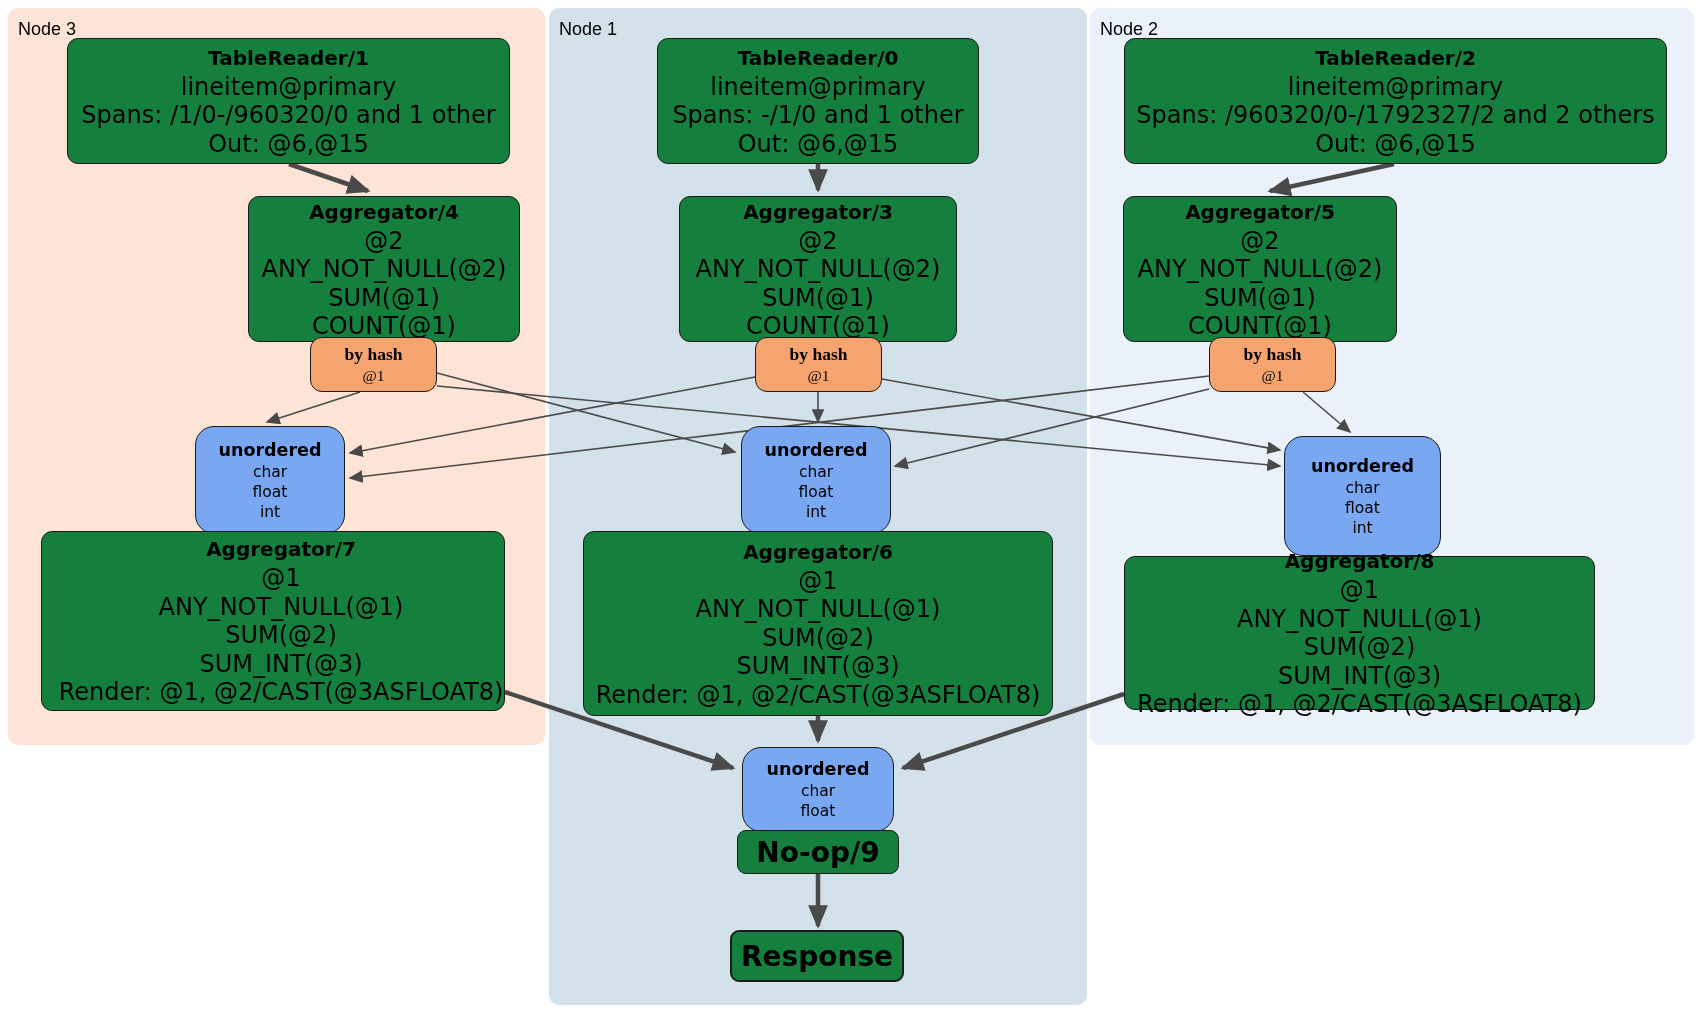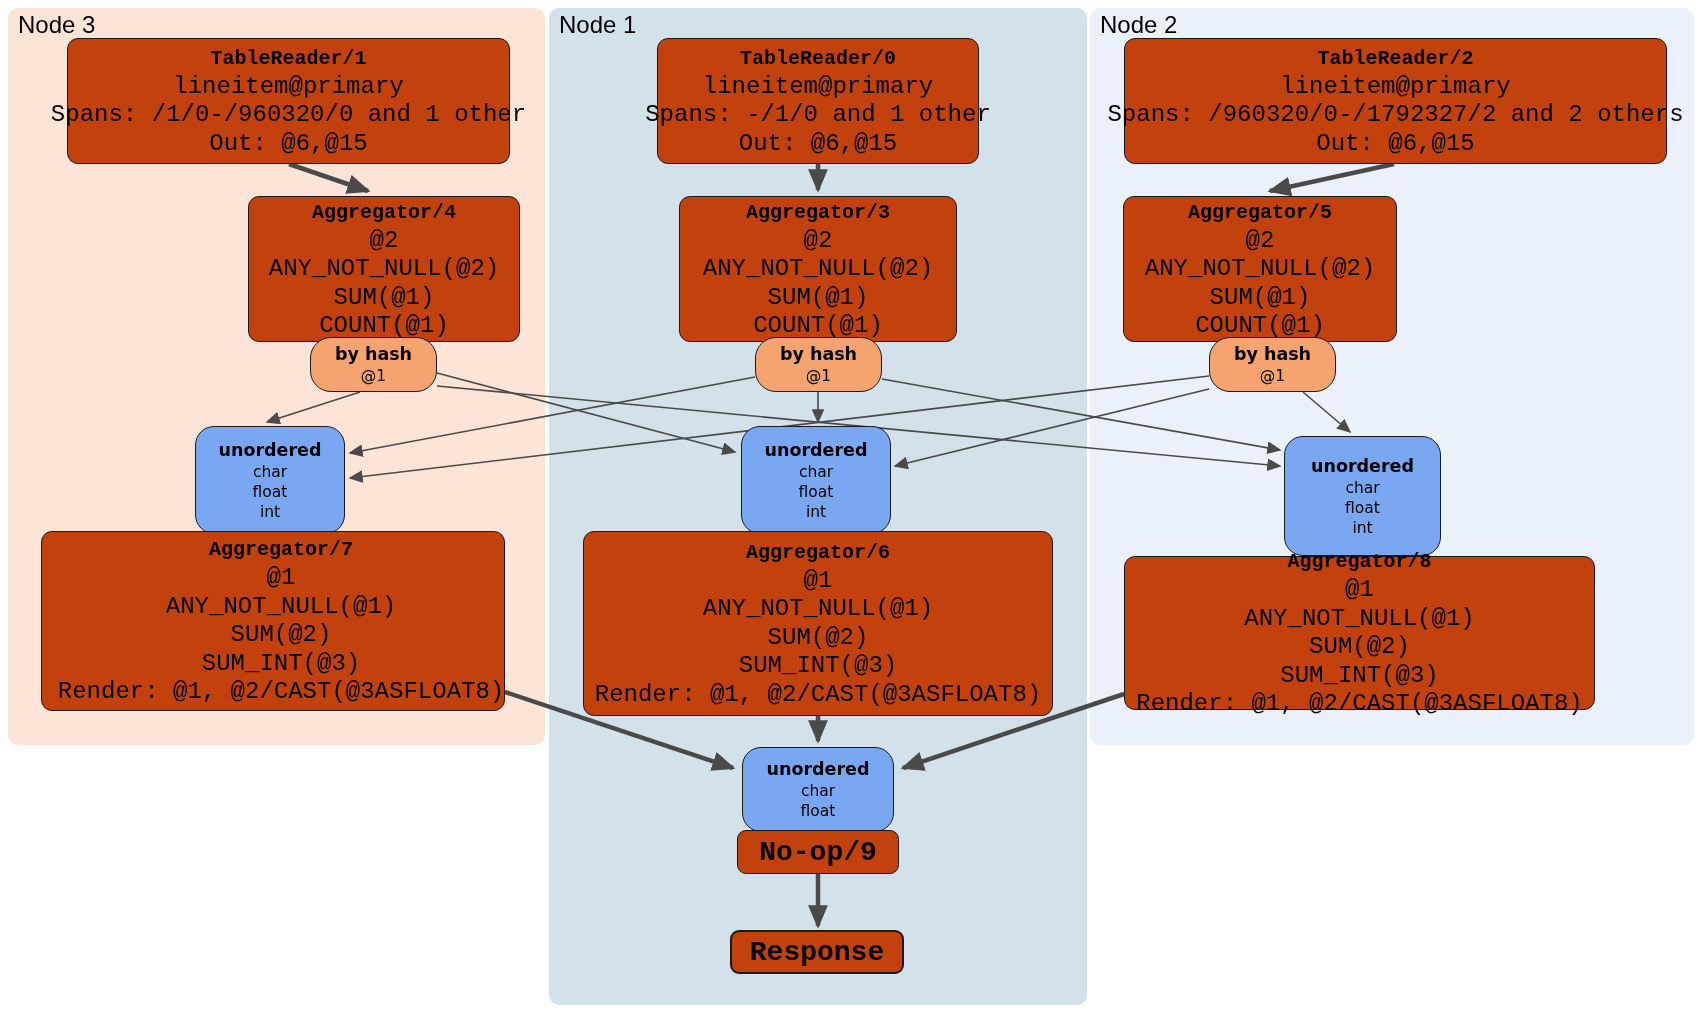--- a/index.html
+++ b/index.html
@@ -2,31 +2,31 @@
 <html><head>
 <meta charset="utf-8">
 <style>
   html,body{margin:0;padding:0;background:#ffffff;}
   .canvas{
     position:relative;width:1706px;height:1016px;background:#ffffff;overflow:hidden;
     font-family:"DejaVu Sans",sans-serif;color:#000;
   }
   .region{position:absolute;border-radius:10px;}
   .region-label{
-    position:absolute;font-family:"Liberation Sans",sans-serif;font-size:24px;color:#000;
+    position:absolute;font-family:"Liberation Sans",sans-serif;font-size:18px;color:#000;margin-top:8px;
   }
   .edges{position:absolute;left:0;top:0;width:1706px;height:1016px;z-index:1;}
   .box{
     position:absolute;z-index:2;box-sizing:border-box;
     border:1.6px solid #1a1a1a;border-radius:11px;
     display:flex;flex-direction:column;justify-content:center;align-items:center;
     text-align:center;
   }
-  .yellow{background:#c2410c;font-family:Liberation Mono, monospace;}
-  .orange{background:#f6a46f;border-radius:21px;}
+  .yellow{background:#15803d;}
+  .orange{background:#f6a46f;border-radius:12px;font-family:Liberation Serif, serif;}
   .blue{background:#79a7f1;border-radius:19px;}
   .box-title{font-weight:bold;font-size:20px;line-height:29px;white-space:nowrap;}
   .box-line{font-size:24px;line-height:28.5px;white-space:nowrap;}
   .small .box-title{font-size:17.5px;line-height:23px;}
   .small .box-line{font-size:15.5px;line-height:20px;}
   .noop-box .box-title,.response-box .box-title{font-size:28px;}
   .noop-box,.response-box{border-radius:9px;}
 </style>
 </head>
 <body>
@@ -183,17 +183,17 @@
   <div class="box blue small" style="left:742px;top:747px;width:152px;height:85px;">
     <div class="box-title">unordered</div>
     <div class="box-line">char</div>
     <div class="box-line">float</div>
   </div>
 
   <div class="box yellow noop-box" style="left:737px;top:830px;width:162px;height:44px;">
     <div class="box-title">No-op/9</div>
   </div>
 
-  <div class="box yellow response-box" style="left:730px;top:930px;width:174px;height:44px;border-width:2px;">
+  <div class="box yellow response-box" style="left:730px;top:930px;width:174px;height:52px;border-width:2px;">
     <div class="box-title">Response</div>
   </div>
 
 </div>
 
 </body></html>

